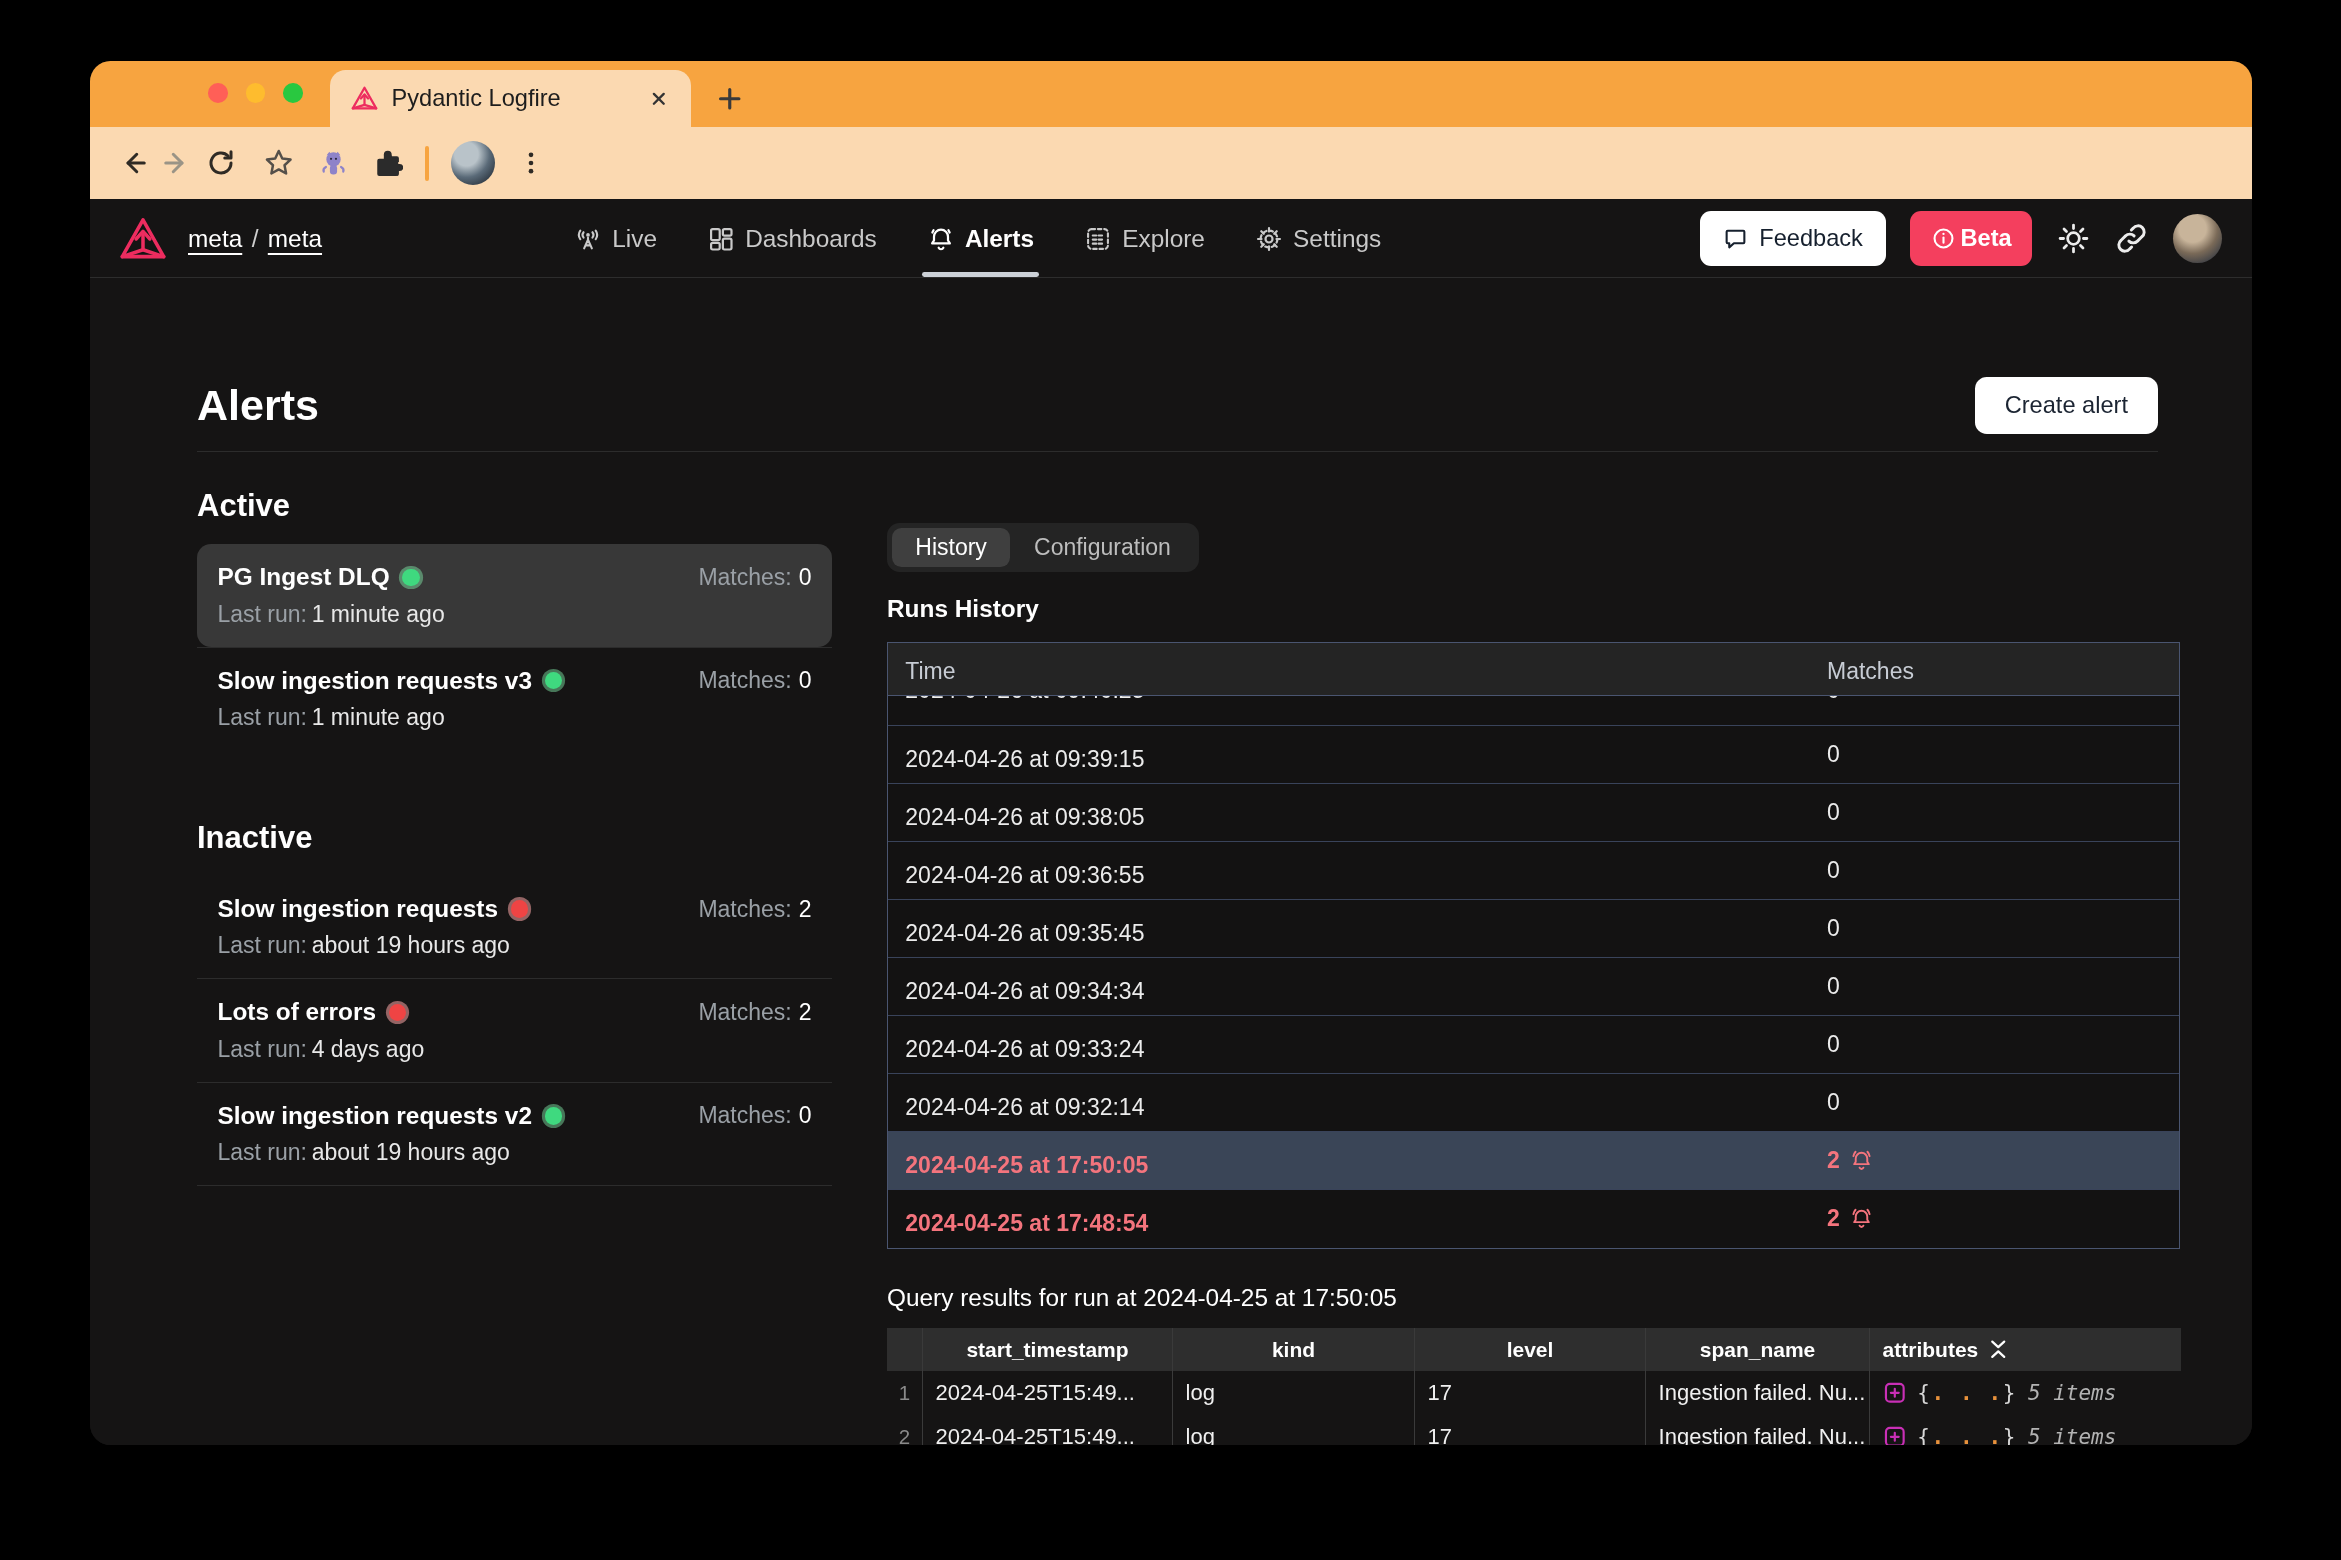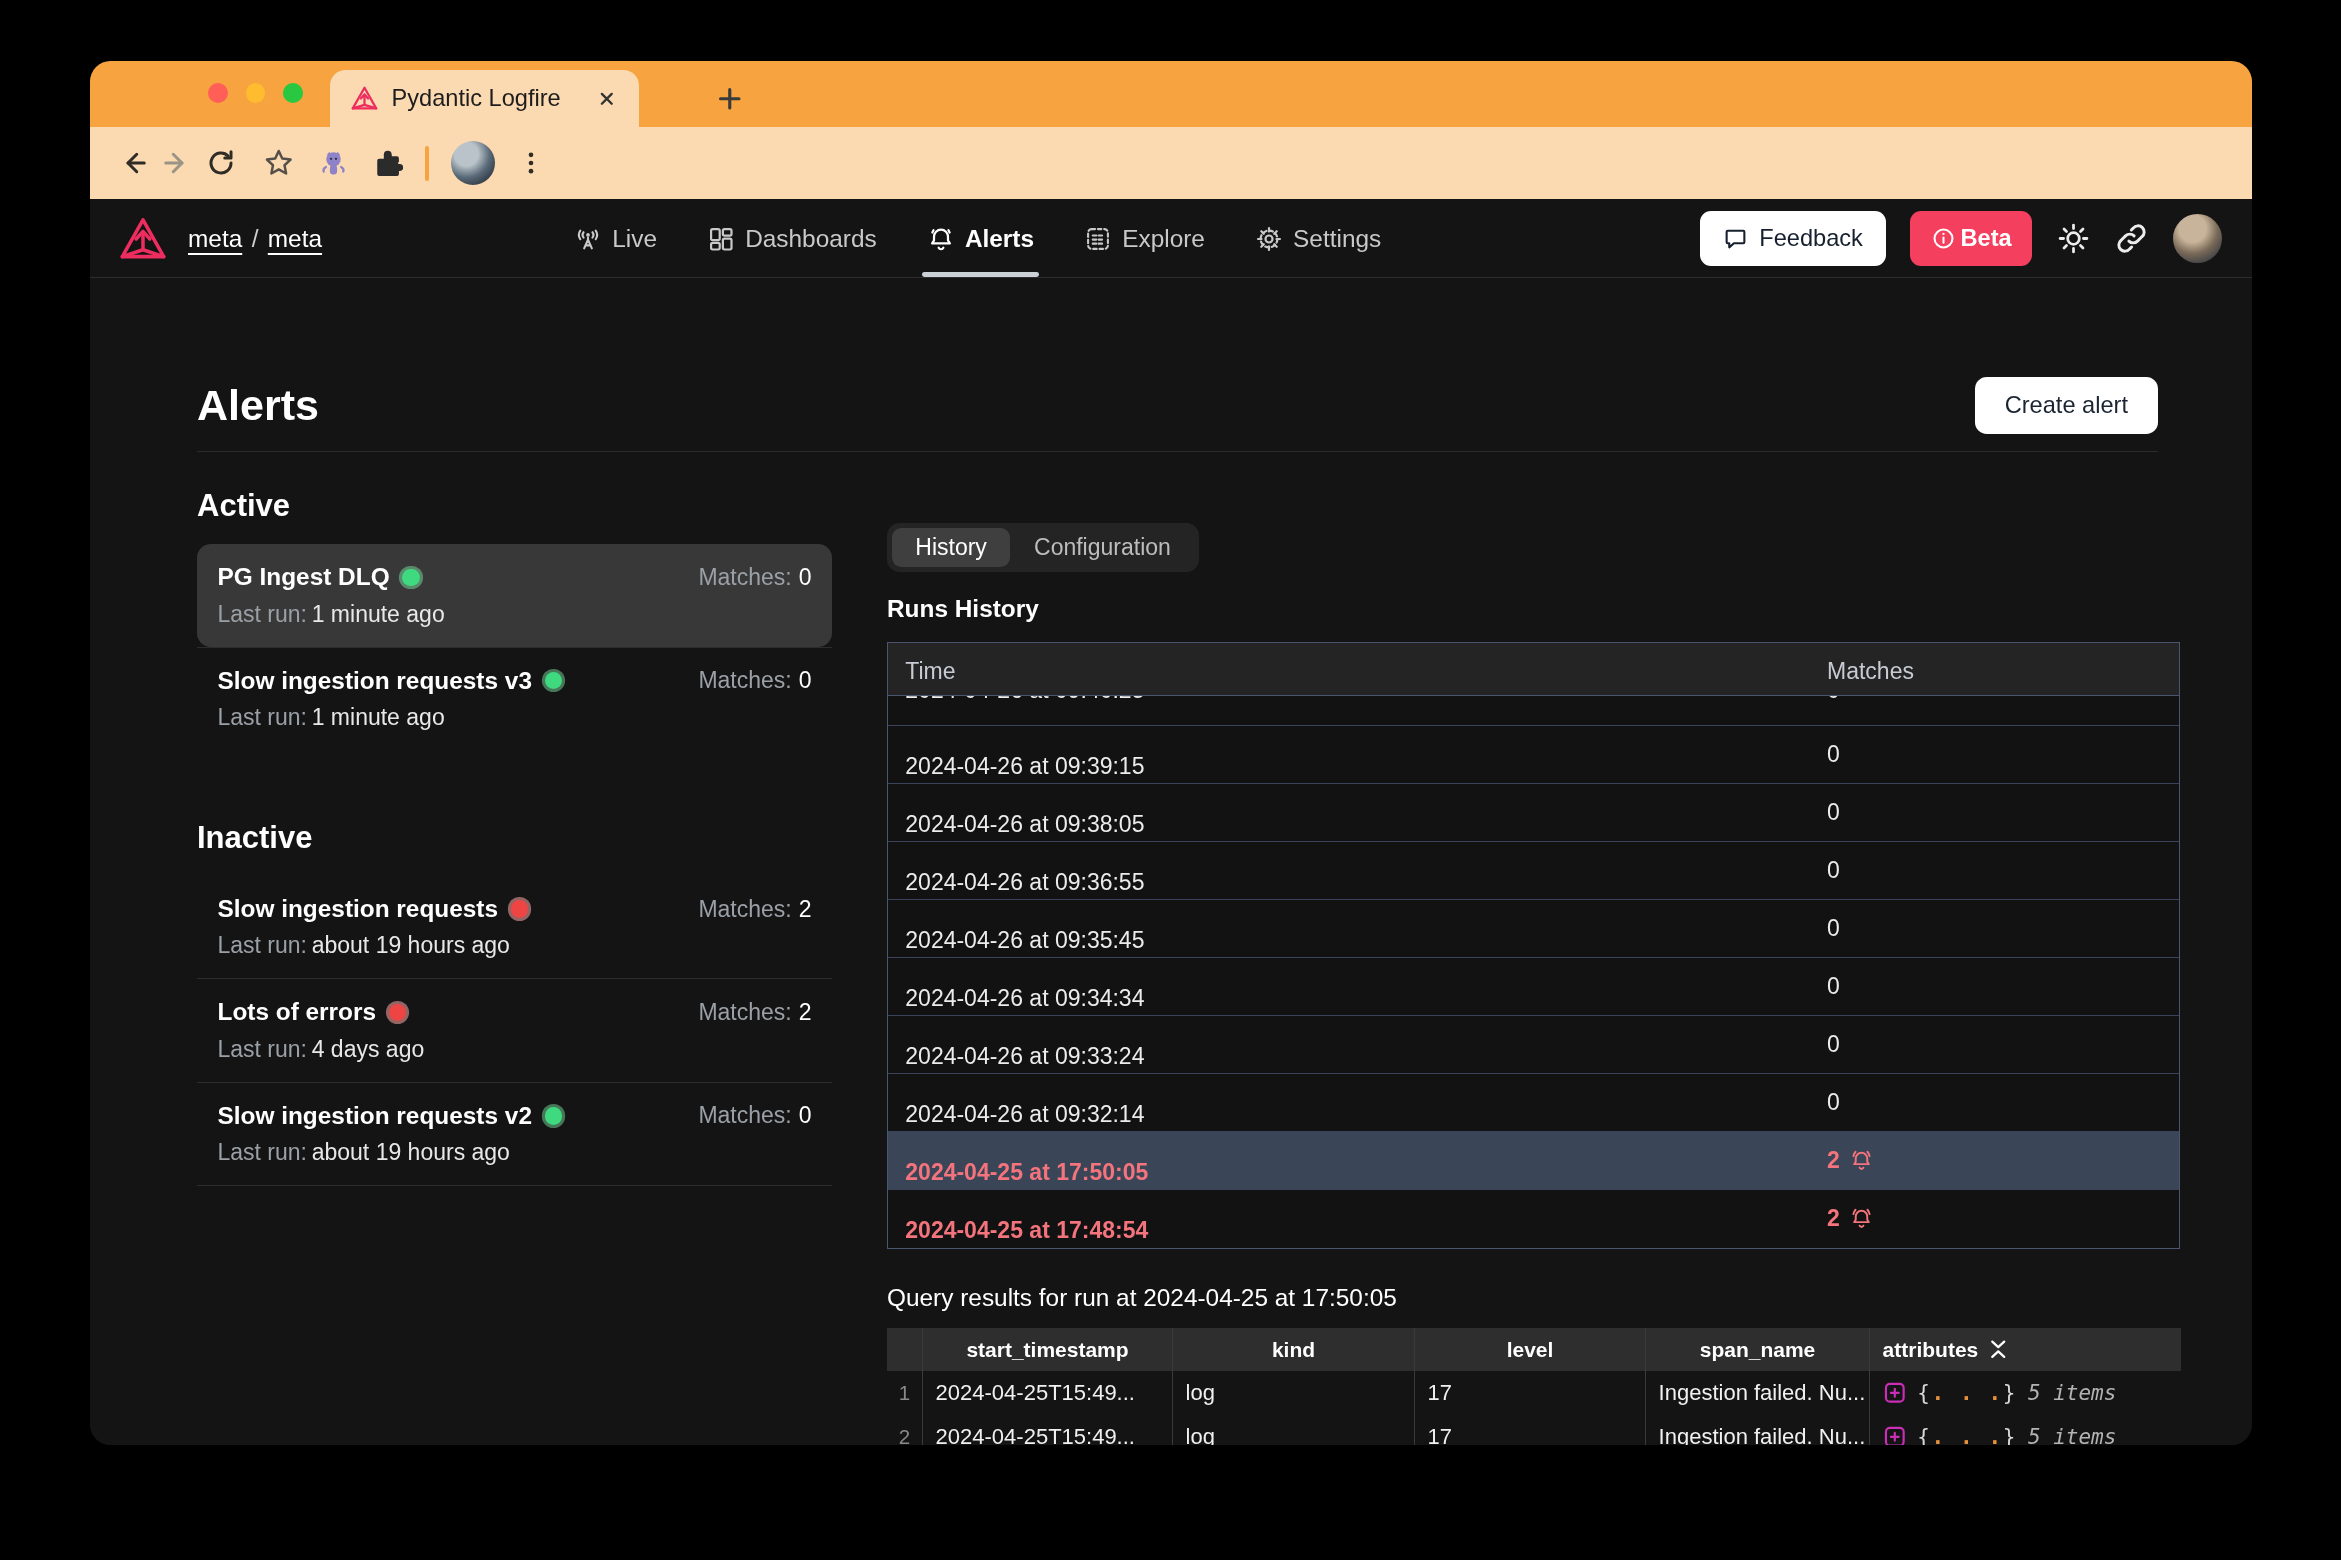--- a/index.html
+++ b/index.html
@@ -8,21 +8,21 @@
   .stage *{box-sizing:border-box;}
 
   
   .window{position:absolute;left:90px;top:61px;width:2162px;height:1384px;
           border-radius:20.5px;overflow:hidden;background:#151414;}
 
   .tabstrip{position:relative;height:66px;background:#F7A440;}
   .lights{position:absolute;left:118px;top:22px;display:flex;gap:18px;}
   .light{width:19.7px;height:19.7px;border-radius:50%;}
   .light.red{background:#FF5F57;}.light.yellow{background:#FEBC2E;}.light.green{background:#29C840;}
-  .tab{position:absolute;left:240px;bottom:0;width:309px;height:57px;background:#FBD9B1;
+  .tab{position:absolute;left:240px;bottom:0;width:361px;height:57px;background:#FBD9B1;
        border-radius:15.7px 15.7px 0 0;display:flex;align-items:center;padding:0 20.5px;justify-content:center;}
   .tab-title{margin-left:14px;font-size:23.6px;color:#1d1d1d;flex:1;white-space:nowrap;}
   .tab-close{width:23.6px;height:23.6px;color:#333;}
   .newtab{position:absolute;left:624px;bottom:12.6px;width:31.5px;height:31.5px;color:#3a3a3a;}
 
   .toolbar{height:72px;background:#FBD9B1;display:flex;align-items:center;padding:0 20.5px;}
   .navbtn{width:44px;height:44px;display:flex;align-items:center;justify-content:center;flex:none;}
   .navbtn svg{width:30px;height:30px;}
   .c-dark{color:#2f2b25;} .c-dim{color:#9a9486;}
   .urlbar{width:1685px;height:52px;margin-left:14px;border-radius:26px;background:#E2C19B;
@@ -93,21 +93,21 @@
              color:#c7ccd4;font-size:23px;}
   .runs-head .col-time{position:absolute;left:17.3px;top:0;line-height:57px;}
   .col-matches{position:absolute;left:939px;top:0;line-height:57px;}
   .runs-clip{position:relative;height:30px;overflow:hidden;border-bottom:1.6px solid #39435A;}
   .runs-clip .clip-inner{position:absolute;left:17.3px;top:-20.5px;height:28px;line-height:28px;
                          font-size:23px;color:#ececec;}
   .runs-clip .clip-matches{position:absolute;left:939px;top:-20.5px;height:28px;line-height:28px;
                          font-size:23px;color:#ececec;}
   .runs-row{position:relative;height:58px;border-bottom:1.6px solid #39435A;font-size:23px;color:#ececec;}
   .runs-row:last-child{border-bottom:none;}
-  .runs-row .rt{position:absolute;left:17.3px;top:12px;line-height:57px;}
+  .runs-row .rt{position:absolute;left:17.3px;top:5px;line-height:57px;}
   .runs-row .rm{display:flex;align-items:center;gap:9.4px;height:57px;}
   .runs-row.alerted .rt,.runs-row.alerted .rm{color:#F4747D;font-weight:700;}
   .runs-row.selected{background:#3A4557;}
   .bell{width:25px;height:25px;}
 
   .query-title{margin-top:35px;font-size:24.4px;font-weight:500;color:#fff;}
   .query-table{margin-top:15.7px;display:grid;grid-template-columns:36px 250px 242px 231px 224px 311px;
                font-size:22px;color:#f0f0f0;}
   .qc{border-right:1.6px solid #3a3a3a;overflow:hidden;white-space:nowrap;}
   .qc.lastc{border-right:none;}

